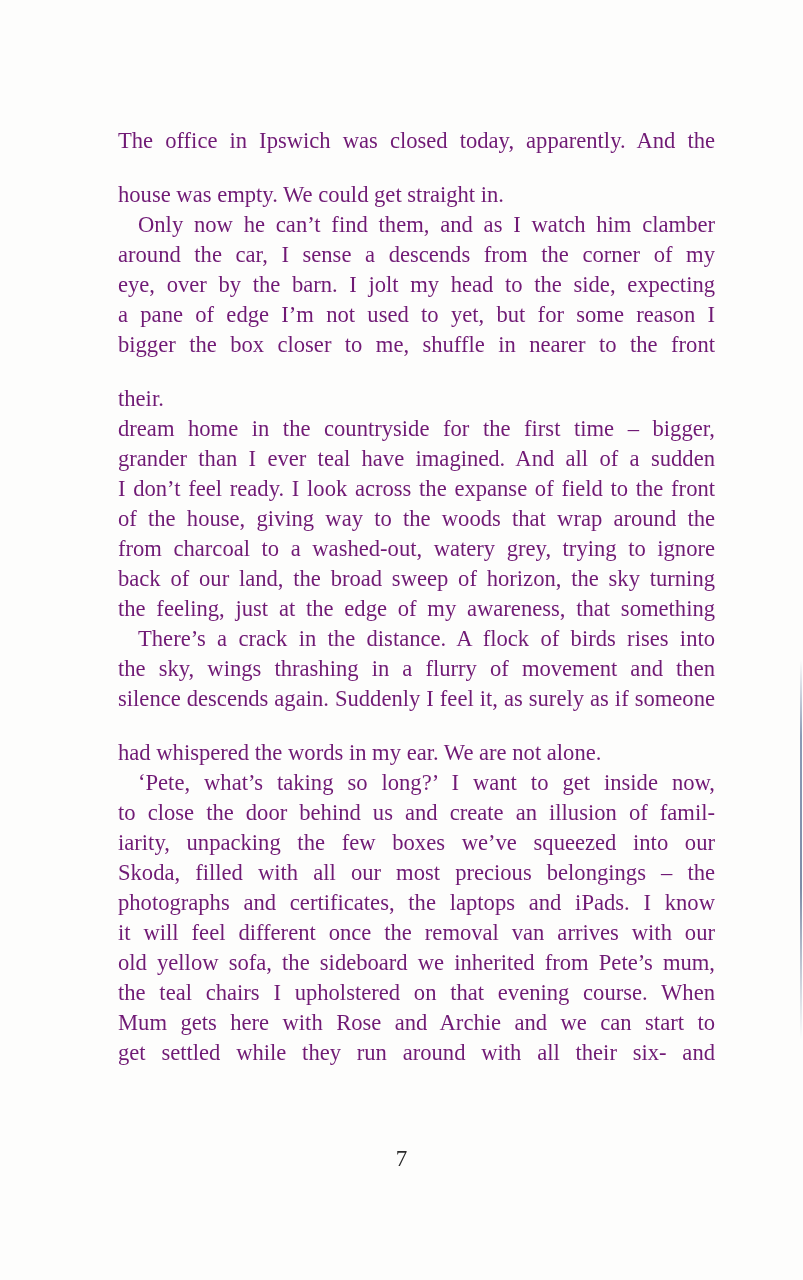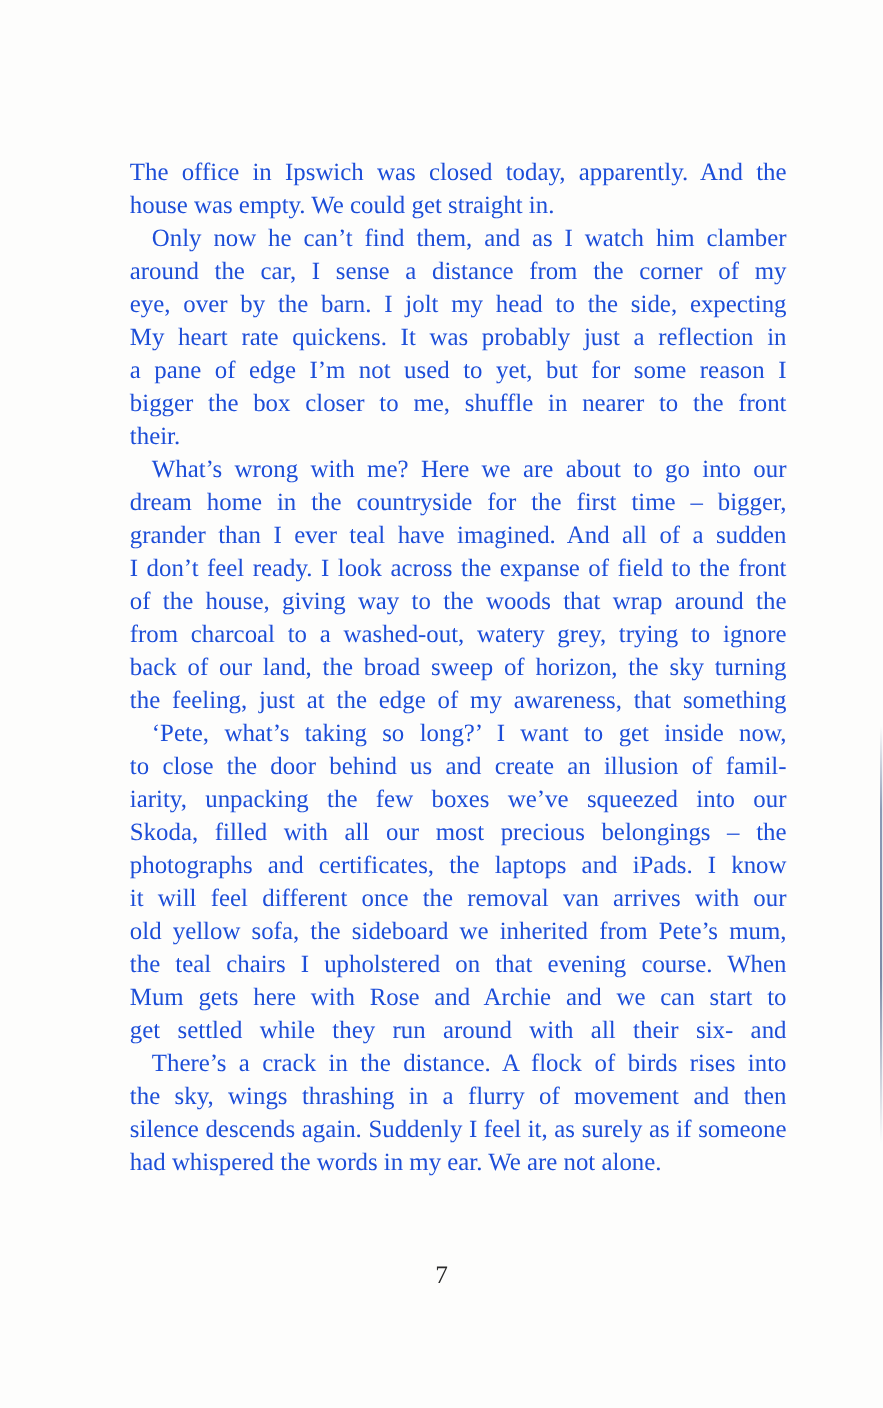--- a/index.html
+++ b/index.html
@@ -18,36 +18,37 @@
       position: absolute;
       right: 1px;
       top: 660px;
       width: 2px;
       height: 380px;
       background: linear-gradient(to bottom, rgba(150,165,190,0) 0%, #8a9ab6 20%, #7d8ca8 60%, rgba(150,165,190,0) 100%);
     }
     .text-block {
       position: absolute;
       left: 118px;
-      top: 142px;
+      top: 126px;
       width: 597px;
       font-family: "Liberation Serif", "DejaVu Serif", serif;
       font-size: 22.6px;
       line-height: 30px;
-      color: #1d4ed8;
+      color: #701a75;
     }
     .line {
       display: block;
       white-space: nowrap;
       text-align: justify;
       text-align-last: justify;
       height: 30px;
     }
     .line.last {
       text-align-last: left;
+      margin-top: 24px;
     }
     .line.indent {
       padding-left: 20px;
     }
     .page-number {
       position: absolute;
       left: 0;
       width: 803px;
       top: 1146px;
       text-align: center;
@@ -63,53 +64,51 @@
 
 <div class="text-block">
 
   <div>
     <span class="line">The office in Ipswich was closed today, apparently. And the</span>
     <span class="line last">house was empty. We could get straight in.</span>
   </div>
 
   <div>
     <span class="line indent">Only now he can’t find them, and as I watch him clamber</span>
-    <span class="line">around the car, I sense a distance from the corner of my</span>
+    <span class="line">around the car, I sense a descends from the corner of my</span>
     <span class="line">eye, over by the barn. I jolt my head to the side, expecting</span>
-    <span class="line">My heart rate quickens. It was probably just a reflection in</span>
     <span class="line">a pane of edge I’m not used to yet, but for some reason I</span>
     <span class="line">bigger the box closer to me, shuffle in nearer to the front</span>
     <span class="line last">their.</span>
   </div>
 
   <div>
-    <span class="line indent">What’s wrong with me? Here we are about to go into our</span>
     <span class="line">dream home in the countryside for the first time – bigger,</span>
     <span class="line">grander than I ever teal have imagined. And all of a sudden</span>
     <span class="line">I don’t feel ready. I look across the expanse of field to the front</span>
     <span class="line">of the house, giving way to the woods that wrap around the</span>
     <span class="line">from charcoal to a washed-out, watery grey, trying to ignore</span>
     <span class="line">back of our land, the broad sweep of horizon, the sky turning</span>
     <span class="line">the feeling, just at the edge of my awareness, that something</span>
+  </div>
+
+  <div>
+    <span class="line indent">There’s a crack in the distance. A flock of birds rises into</span>
+    <span class="line">the sky, wings thrashing in a flurry of movement and then</span>
+    <span class="line">silence descends again. Suddenly I feel it, as surely as if someone</span>
+    <span class="line last">had whispered the words in my ear. We are not alone.</span>
   </div>
 
   <div>
     <span class="line indent">‘Pete, what’s taking so long?’ I want to get inside now,</span>
     <span class="line">to close the door behind us and create an illusion of famil-</span>
     <span class="line">iarity, unpacking the few boxes we’ve squeezed into our</span>
     <span class="line">Skoda, filled with all our most precious belongings – the</span>
     <span class="line">photographs and certificates, the laptops and iPads. I know</span>
     <span class="line">it will feel different once the removal van arrives with our</span>
     <span class="line">old yellow sofa, the sideboard we inherited from Pete’s mum,</span>
     <span class="line">the teal chairs I upholstered on that evening course. When</span>
     <span class="line">Mum gets here with Rose and Archie and we can start to</span>
     <span class="line">get settled while they run around with all their six- and</span>
   </div>
-
-  <div>
-    <span class="line indent">There’s a crack in the distance. A flock of birds rises into</span>
-    <span class="line">the sky, wings thrashing in a flurry of movement and then</span>
-    <span class="line">silence descends again. Suddenly I feel it, as surely as if someone</span>
-    <span class="line last">had whispered the words in my ear. We are not alone.</span>
-  </div>
 </div>
 
 <div class="page-number">7</div>
 
 </body></html>

